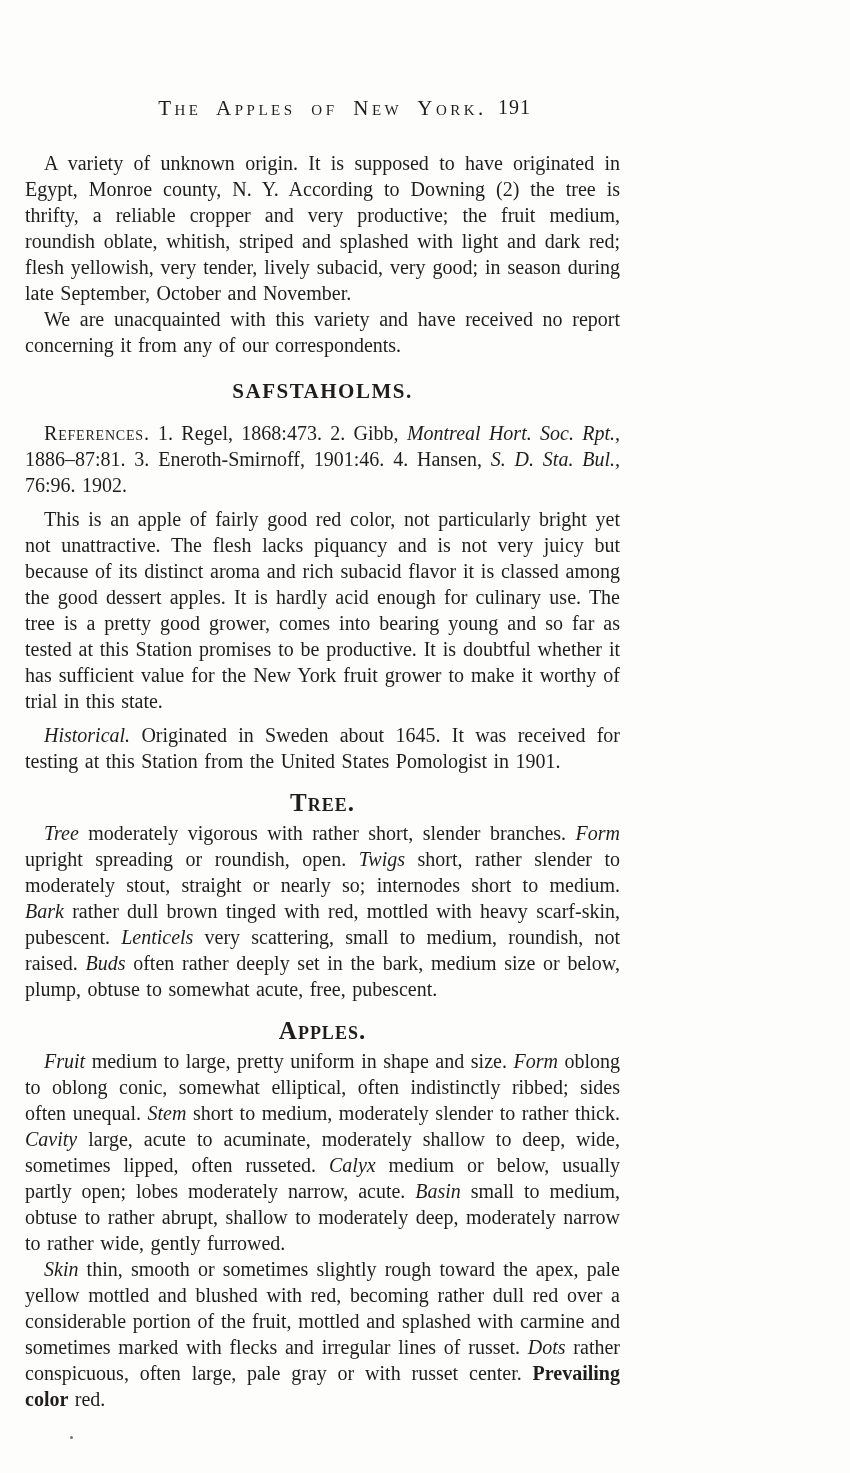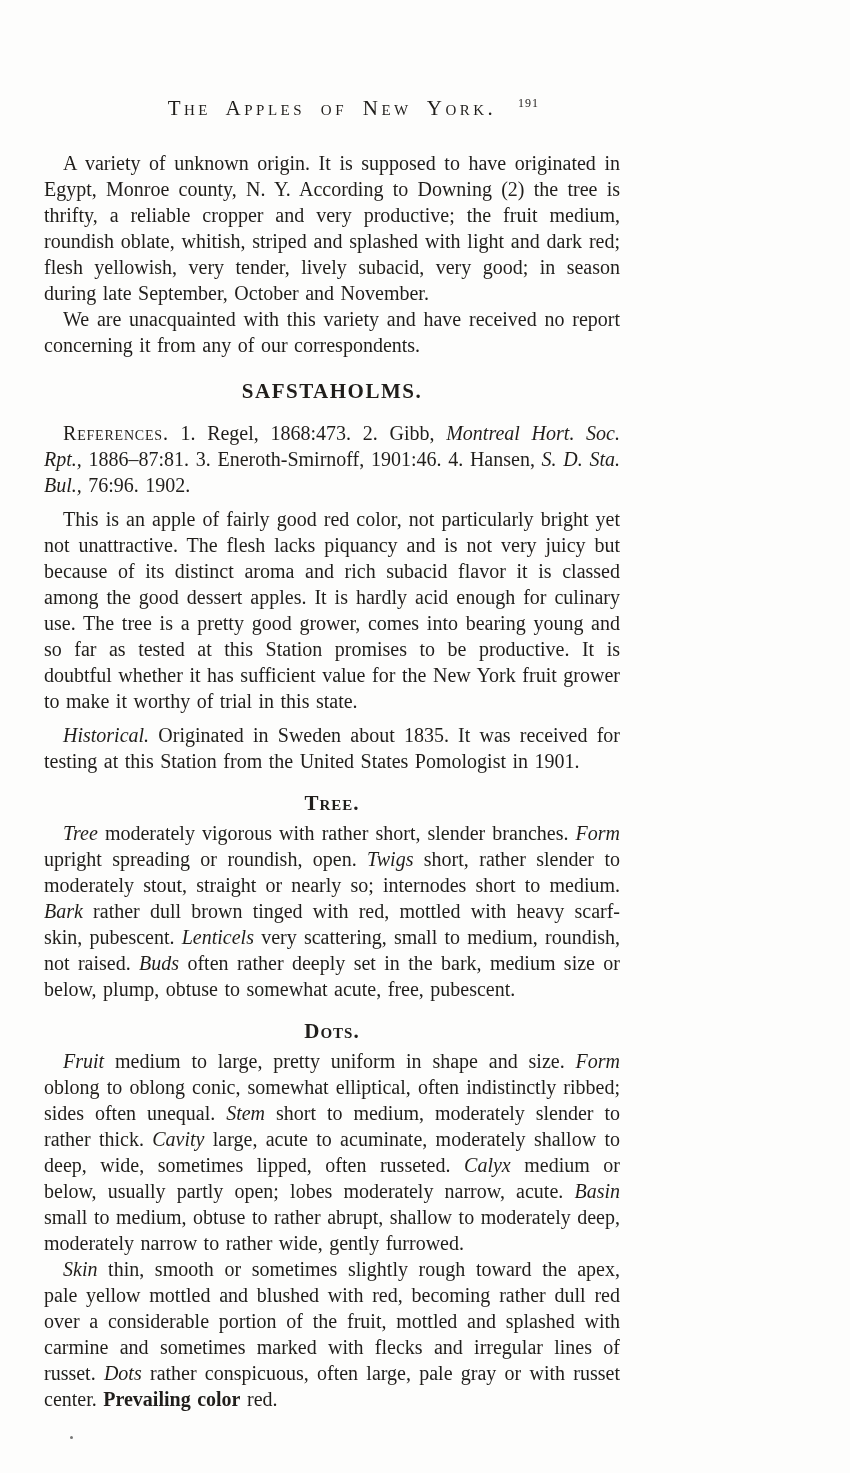--- a/index.html
+++ b/index.html
@@ -9,42 +9,42 @@
   html,body{margin:0;padding:0;background:var(--paper);}
   body{
     width:850px;height:1473px;overflow:hidden;
     font-family:"Liberation Serif","DejaVu Serif",serif;
     color:var(--ink);
   }
   .page{
     position:relative;
     width:674px;height:1473px;
     box-sizing:border-box;
-    padding:96px 54px 0 44px;
+    padding:96px 54px 0 25px;
     background:var(--paper);
   }
   
   .running-head{
     position:relative;
     text-align:center;
     height:28px;
     margin-bottom:26px;
   }
   .running-title{
     display:inline-block;
     font-variant:small-caps;
     font-size:21px;
     letter-spacing:3.5px;
     word-spacing:7px;
   }
   .page-number{
     position:absolute;
     top:0;
-    right:81px;
-    font-size:12px;
+    right:89px;
+    font-size:20px;
     letter-spacing:1px;
   }
   
   .para{
     margin:0;
     font-size:20px;
     line-height:26px;
     text-align:justify;
     text-indent:19px;
     word-spacing:1.5px;
@@ -60,21 +60,21 @@
     line-height:38px;
     font-weight:bold;
     letter-spacing:1.5px;
     text-indent:0;
   }
   .section-heading{
     margin:16px 0 4px 0;
     text-align:center;
     font-variant:small-caps;
     font-weight:bold;
-    font-size:21px;
+    font-size:25px;
     line-height:26px;
     letter-spacing:1px;
     text-indent:0;
   }
   .mt-md{margin-top:8px;}
   .mt-sm{margin-top:8px;}
   
   .speck{
     position:absolute;
     left:70px;bottom:34px;
@@ -95,24 +95,24 @@
 
   <p class="para"><span>A variety of unknown origin. It is supposed to have originated in Egypt, Monroe county, N. Y. According to Downing (2) the tree is thrifty, a reliable cropper and very productive; the fruit medium, roundish oblate, whitish, striped and splashed with light and dark red; flesh yellowish, very tender, lively subacid, very good; in season during late September, October and November.</span></p>
   <p class="para"><span>We are unacquainted with this variety and have received no report concerning it from any of our correspondents.</span></p>
 
   <p class="para variety-heading">SAFSTAHOLMS.</p>
 
   <p class="para"><span class="sc">References.</span><span> 1. Regel, 1868:473. 2. Gibb, </span><span class="i">Montreal Hort. Soc. Rpt.,</span><span> 1886–87:81. 3. Eneroth-Smirnoff, 1901:46. 4. Hansen, </span><span class="i">S. D. Sta. Bul.,</span><span> 76:96. 1902.</span></p>
 
   <p class="para mt-md"><span>This is an apple of fairly good red color, not particularly bright yet not unattractive. The flesh lacks piquancy and is not very juicy but because of its distinct aroma and rich subacid flavor it is classed among the good dessert apples. It is hardly acid enough for culinary use. The tree is a pretty good grower, comes into bearing young and so far as tested at this Station promises to be productive. It is doubtful whether it has sufficient value for the New York fruit grower to make it worthy of trial in this state.</span></p>
 
-  <p class="para mt-sm"><span class="i">Historical.</span><span> Originated in Sweden about 1835. It was received for testing at this Station from the United States Pomologist in 1901.</span></p>
+  <p class="para mt-sm"><span class="i">Historical.</span><span> Originated in Sweden about 1645. It was received for testing at this Station from the United States Pomologist in 1901.</span></p>
 
   <p class="para section-heading">Tree.</p>
   <p class="para"><span class="i">Tree</span><span> moderately vigorous with rather short, slender branches. </span><span class="i">Form</span><span> upright spreading or roundish, open. </span><span class="i">Twigs</span><span> short, rather slender to moderately stout, straight or nearly so; internodes short to medium. </span><span class="i">Bark</span><span> rather dull brown tinged with red, mottled with heavy scarf-skin, pubescent. </span><span class="i">Lenticels</span><span> very scattering, small to medium, roundish, not raised. </span><span class="i">Buds</span><span> often rather deeply set in the bark, medium size or below, plump, obtuse to somewhat acute, free, pubescent.</span></p>
 
-  <p class="para section-heading">Dots.</p>
+  <p class="para section-heading">Apples.</p>
   <p class="para"><span class="i">Fruit</span><span> medium to large, pretty uniform in shape and size. </span><span class="i">Form</span><span> oblong to oblong conic, somewhat elliptical, often indistinctly ribbed; sides often unequal. </span><span class="i">Stem</span><span> short to medium, moderately slender to rather thick. </span><span class="i">Cavity</span><span> large, acute to acuminate, moderately shallow to deep, wide, sometimes lipped, often russeted. </span><span class="i">Calyx</span><span> medium or below, usually partly open; lobes moderately narrow, acute. </span><span class="i">Basin</span><span> small to medium, obtuse to rather abrupt, shallow to moderately deep, moderately narrow to rather wide, gently furrowed.</span></p>
 
   <p class="para"><span class="i">Skin</span><span> thin, smooth or sometimes slightly rough toward the apex, pale yellow mottled and blushed with red, becoming rather dull red over a considerable portion of the fruit, mottled and splashed with carmine and sometimes marked with flecks and irregular lines of russet. </span><span class="i">Dots</span><span> rather conspicuous, often large, pale gray or with russet center. </span><span class="bi">Prevailing color</span><span> red.</span></p>
 
   <span class="speck"></span>
 </div>
 
 </body></html>

